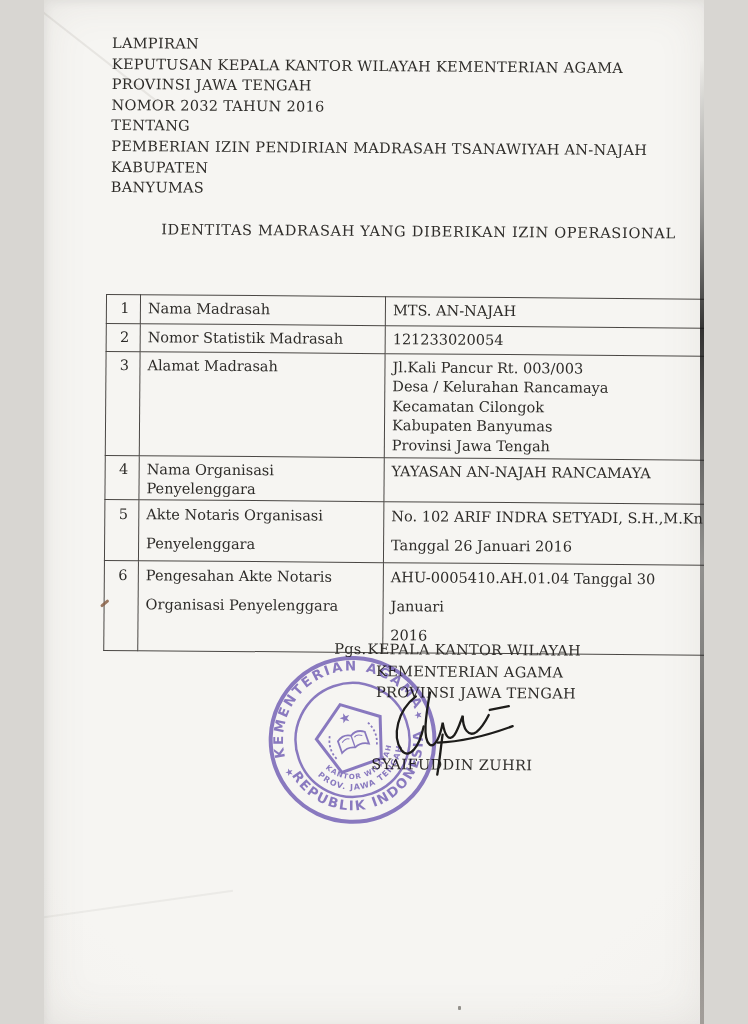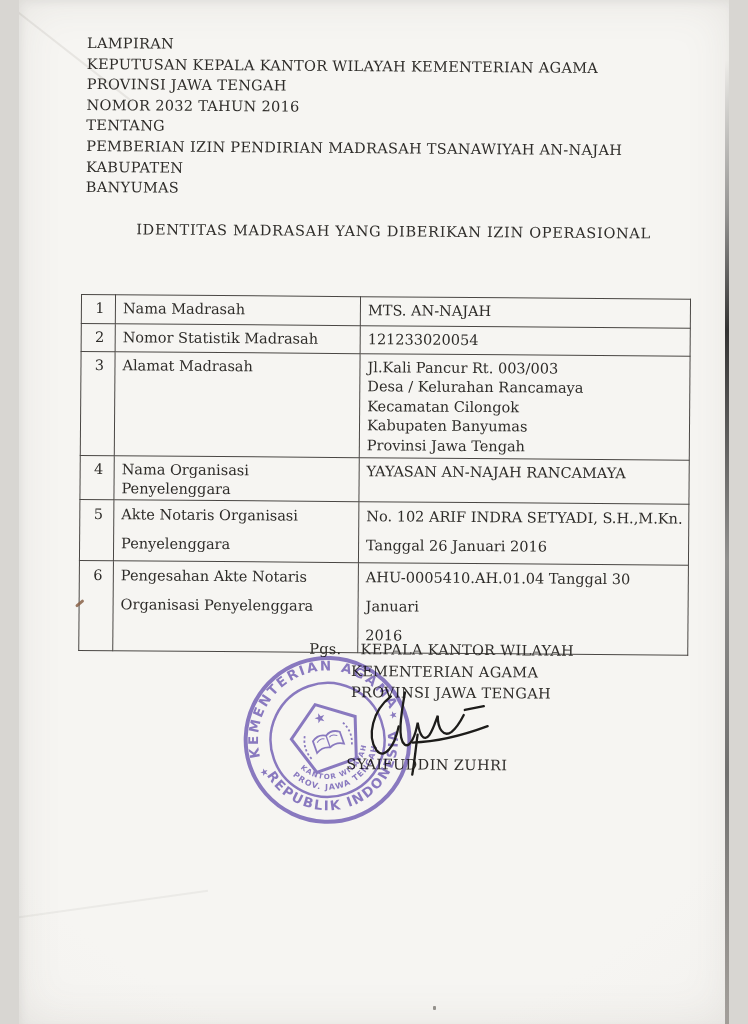--- a/index.html
+++ b/index.html
@@ -1,18 +1,18 @@
 <!DOCTYPE html>
 <html><head>
 <meta charset="utf-8">
 <style>
   html,body{margin:0;padding:0;background:#d8d6d2;}
   .page{
     position:relative;
-    width:710px;height:1024px;
+    width:660px;height:1024px;
     margin:0 auto;
     overflow:hidden;
     font-family:"DejaVu Serif", serif;
     color:#2e2c29;
     background:
       radial-gradient(130% 115% at 48% 38%, #f6f5f2 55%, #efedea 88%, #e9e7e3 100%);
     box-shadow: inset 0 0 45px rgba(95,90,80,.10), inset 3px 3px 8px rgba(0,0,0,.05);
   }
   .tilt{position:absolute;left:0;top:0;width:748px;height:1024px;
     transform:rotate(.45deg);transform-origin:70px 300px;}
@@ -31,21 +31,21 @@
   td.c-value{width:318px;white-space:pre-line;padding-left:8px;}
   td.pre{white-space:pre-line;}
   tr.r1{height:29px;} tr.r2{height:28px;} tr.r3{height:97px;}
   tr.r4{height:29px;} tr.r5{height:58px;} tr.r6{height:57px;}
   tr.r3 td.c-value{line-height:19.4px;}
   tr.r5 td, tr.r6 td{line-height:29px;padding-top:0;}
   
   .sig-block{position:absolute;left:293px;top:637px;width:320px;
     font-size:14.5px;line-height:21.5px;letter-spacing:.3px;}
   .sig-row1{display:flex;}
-  .sig-prefix{margin-right:19px;}
+  .sig-prefix{margin-right:1px;}
   .sig-indent{padding-left:42px;}
   .sig-name{position:absolute;left:331px;top:754px;font-size:14.5px;letter-spacing:.4px;}
   
   .stamp{position:absolute;left:223px;top:649px;width:178px;height:178px;
     mix-blend-mode:multiply;opacity:.88;}
   
   .signature-svg{position:absolute;left:345px;top:682px;width:230px;height:96px;}
   
   .pen-mark{position:absolute;left:58px;top:602px;width:10px;height:2.6px;
     background:#8a6248;border-radius:2px;transform:rotate(-40deg);opacity:.85;}

